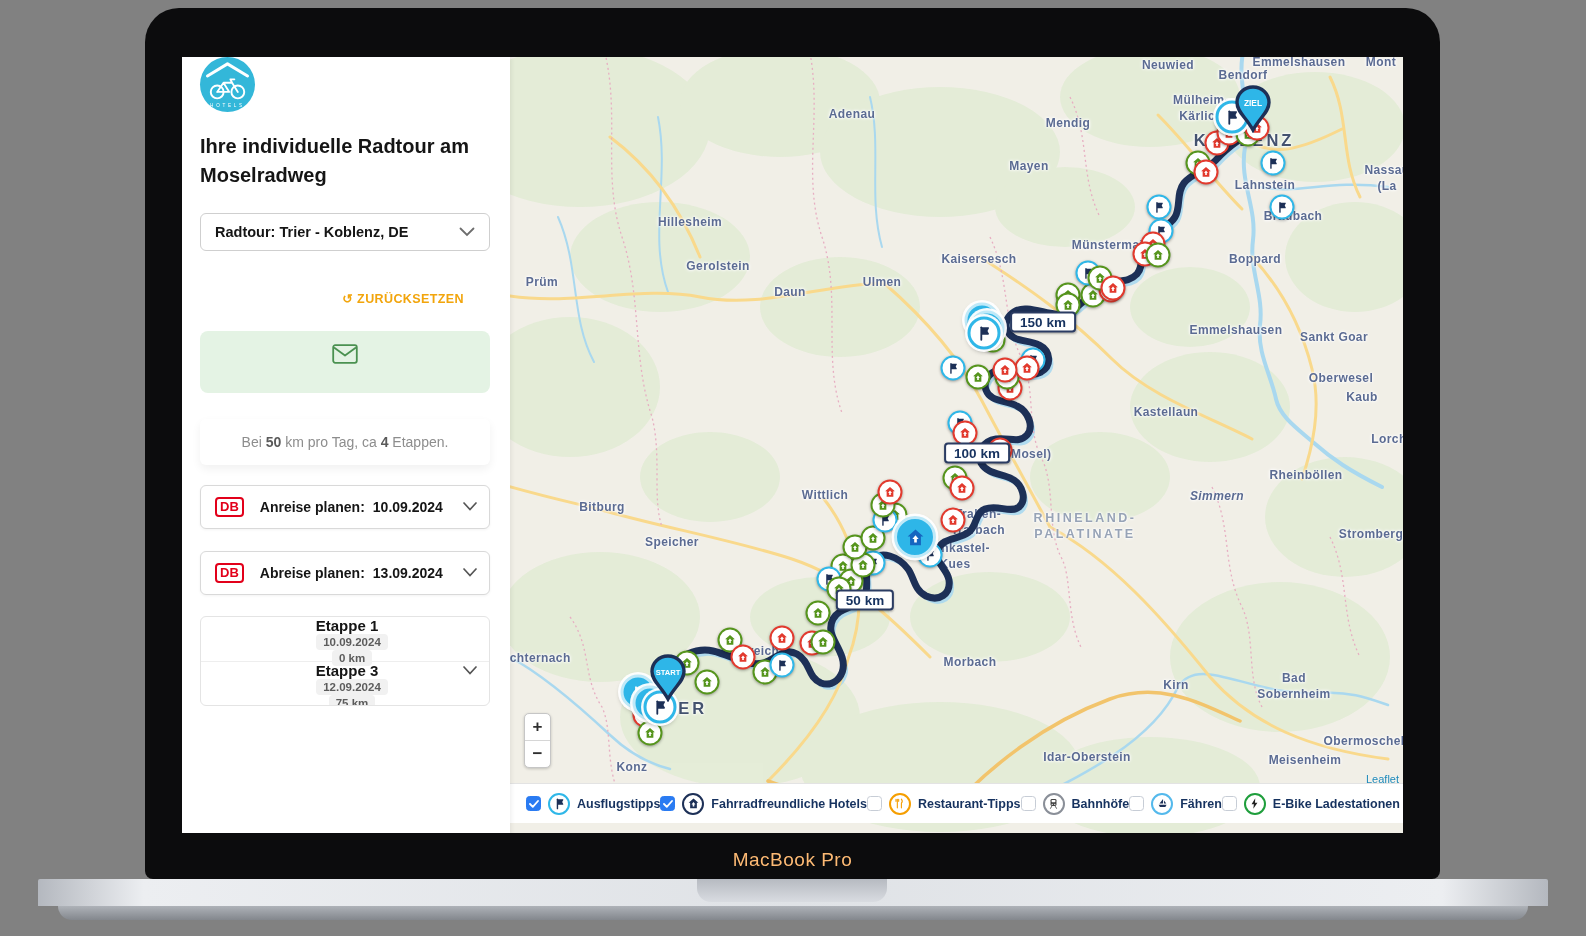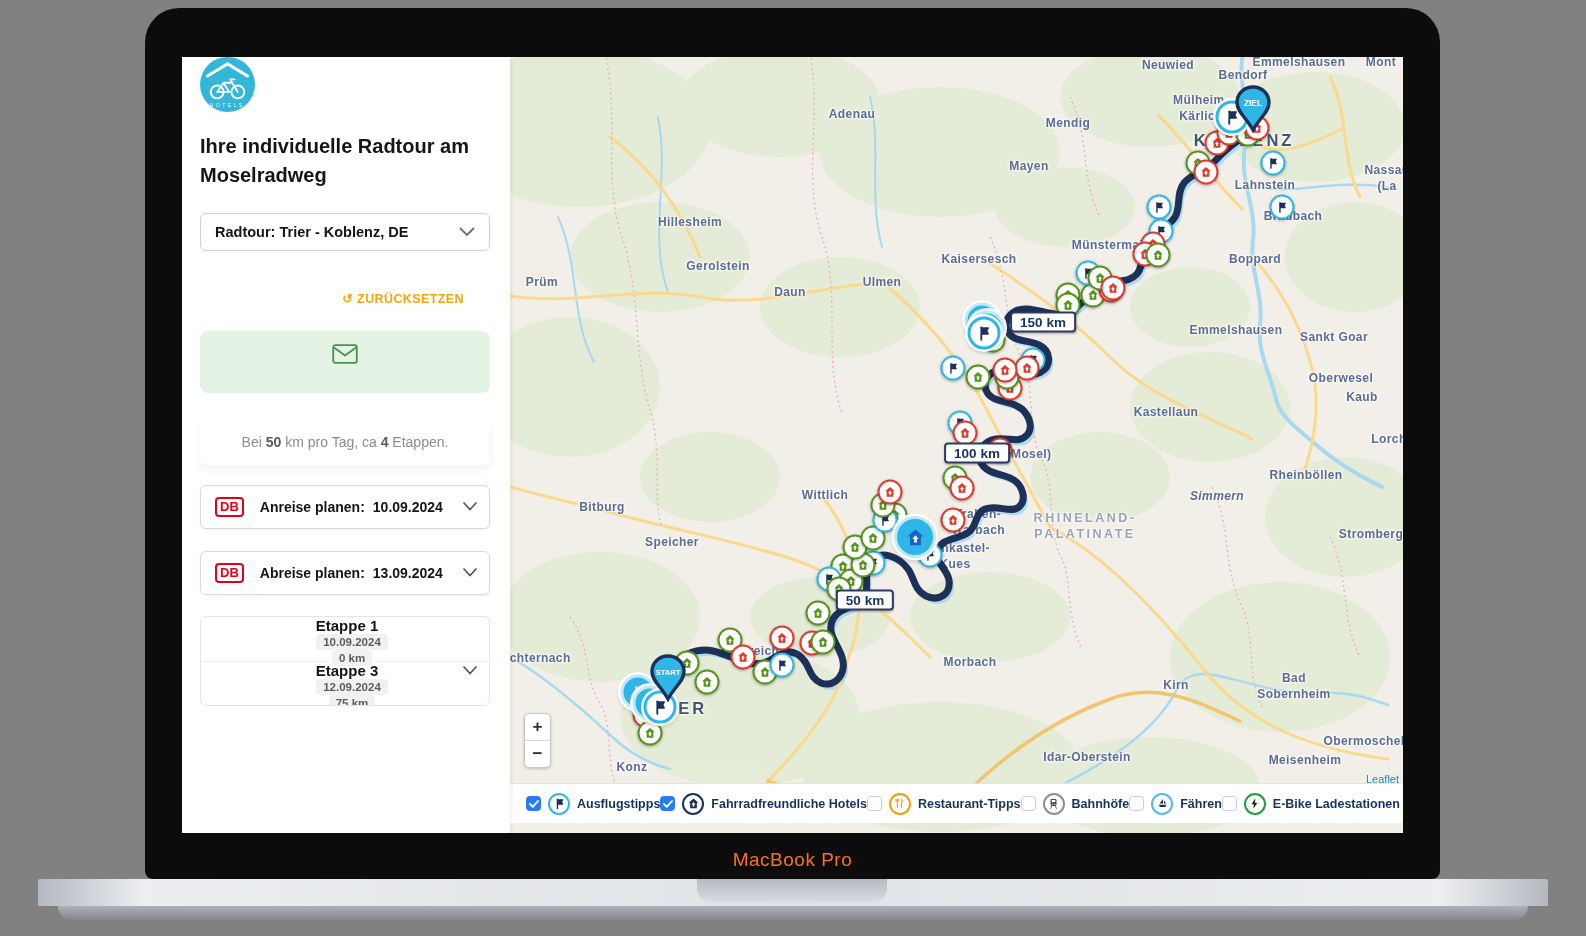--- a/index.html
+++ b/index.html
@@ -8,21 +8,21 @@
     background: #818181; overflow: hidden;
     font-family: "Liberation Sans", sans-serif;
   }
   
   .bezel {
     position: absolute; left: 145px; top: 8px; width: 1295px; height: 871px;
     background: #0c0c0d; border-radius: 34px 34px 8px 8px;
   }
   .device-label {
     position: absolute; left: 0; right: 0; bottom: 8px; text-align: center;
-    color: #f97316; font-size: 19px; letter-spacing: .5px;
+    color: #fdba74; font-size: 19px; letter-spacing: .5px;
   }
   .base-top {
     position: absolute; left: 38px; top: 879px; width: 1510px; height: 27px;
     background: linear-gradient(90deg,#b4b8bf,#eceef1 7%,#dfe2e6 50%,#eceef1 93%,#b4b8bf);
     border-radius: 2px 2px 0 0;
   }
   .notch {
     position: absolute; left: 697px; top: 879px; width: 190px; height: 23px;
     background: linear-gradient(#b6bac1,#d9dce1); border-radius: 0 0 14px 14px;
   }

